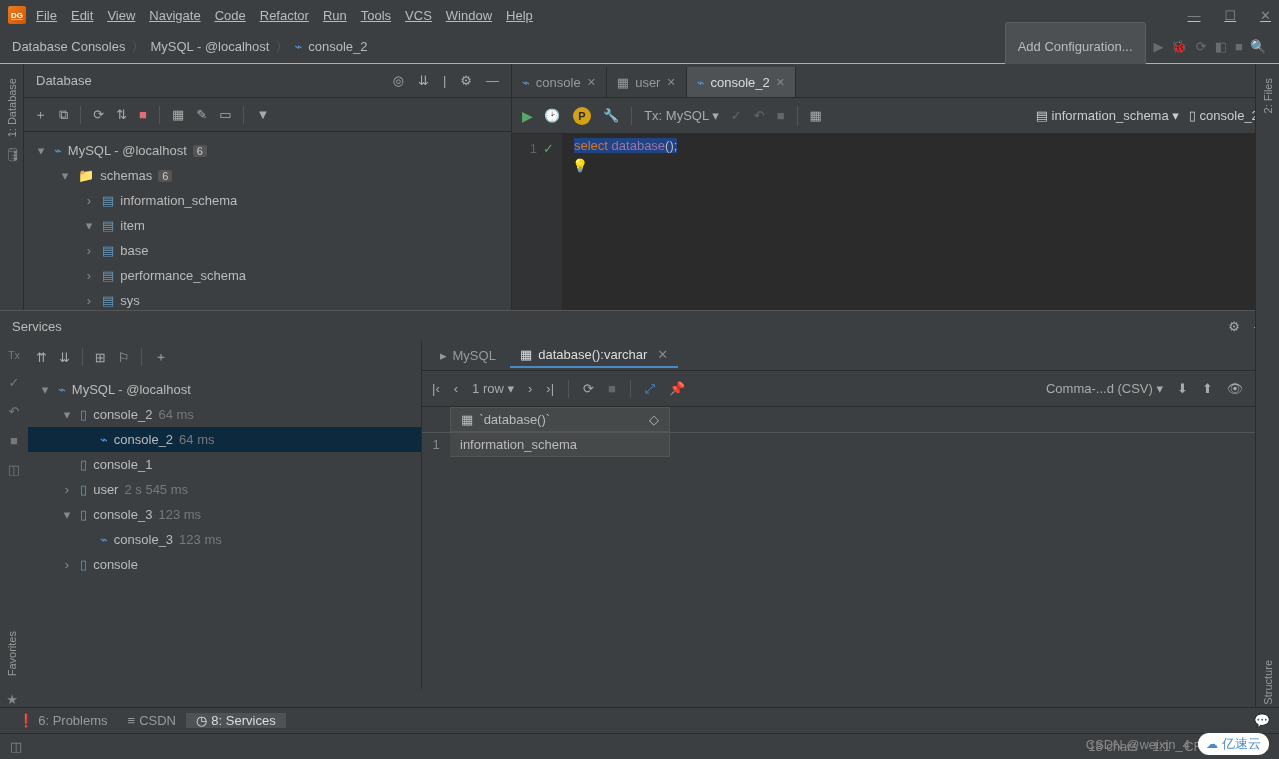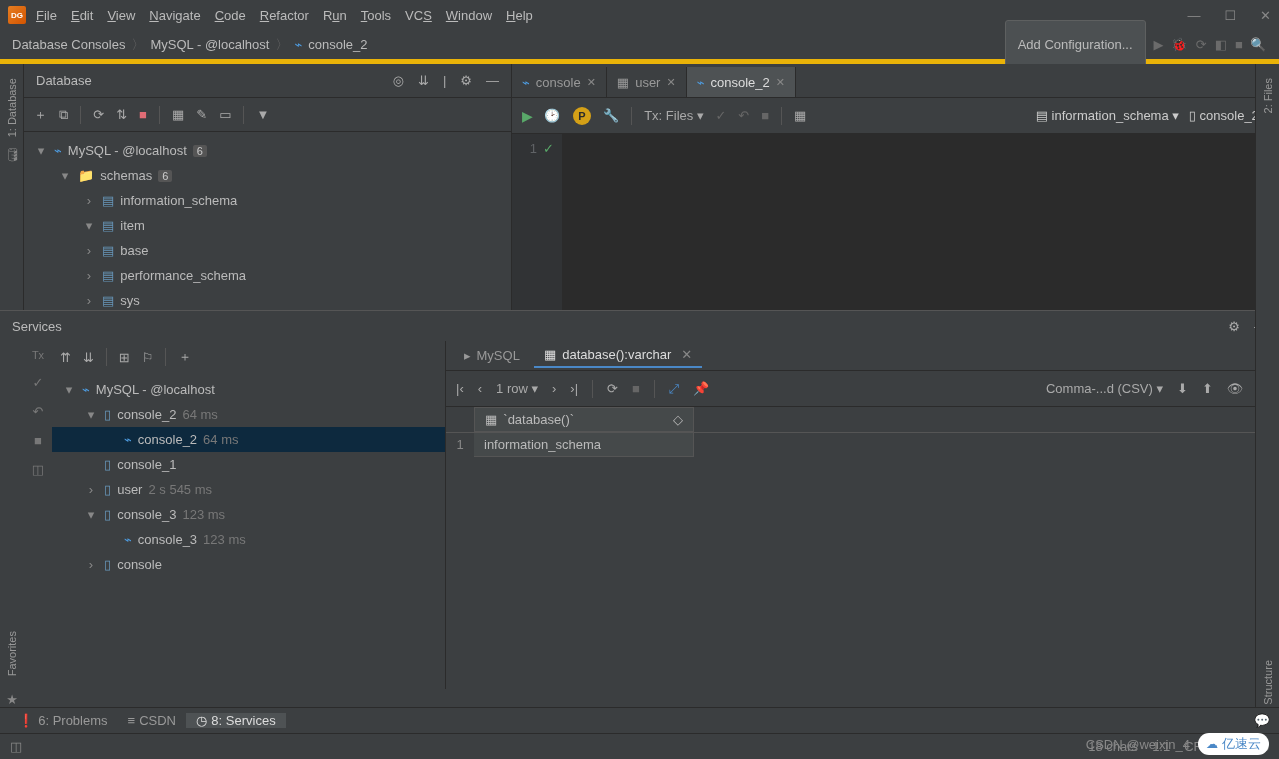--- a/index.html
+++ b/index.html
@@ -1,25 +1,25 @@
 <!DOCTYPE html>
 <html><head>
 <meta charset="utf-8">
 <style>
 * { margin:0; padding:0; box-sizing:border-box; font-family:"Segoe UI",Arial,sans-serif; font-size:13px; }
 body { background:#3c3f41; color:#bbbbbb; width:1279px; height:759px; overflow:hidden; position:relative; }
-.titlebar { height:30px; display:flex; align-items:center; padding:0 8px; background:#3c3f41; }
+.titlebar { height:30px; display:flex; align-items:center; padding:0 8px; background:#3c3f41;text-decoration:underline; }
 .logo { width:18px; height:18px; background:linear-gradient(135deg,#e67e22,#d35400); border-radius:2px; margin-right:10px; display:flex; align-items:center; justify-content:center; font-size:8px; color:#fff; font-weight:bold; }
 .menu { display:flex; gap:14px; }
 .menu span { cursor:pointer; }
 .menu span u { text-decoration:underline; }
 .title-text { margin-left:auto; margin-right:auto; color:#888; position:absolute; left:50%; transform:translateX(-50%); }
 .winctrl { margin-left:auto; display:flex; gap:24px; color:#888; }
 .winctrl span { cursor:pointer; }
-.navbar { height:34px; display:flex; align-items:center; padding:0 12px; border-bottom:5px solid #eab308; }
+.navbar { height:34px; display:flex; align-items:center; padding:0 12px; border-bottom:1px solid #eab308; }
 .breadcrumb { display:flex; align-items:center; gap:6px; }
 .breadcrumb .sep { color:#666; }
 .db-icon { color:#4e9ce0; }
 .navbar-right { margin-left:auto; display:flex; align-items:center; gap:8px; }
 .add-config { background:#4c5052; border:1px solid #5e6060; padding:16px 12px; border-radius:3px; cursor:pointer; }
 .navbar-right .icon { color:#6b6b6b; cursor:pointer; }
 .main-area { display:flex; height:246px; }
 .left-rail { width:24px; background:#3c3f41; border-right:1px solid #2b2b2b; display:flex; flex-direction:column; align-items:center; padding-top:8px; }
 .rail-text { writing-mode:vertical-rl; transform:rotate(180deg); font-size:11px; color:#999; cursor:pointer; padding:6px 0; }
 .db-cyl { width:14px; height:14px; color:#888; margin-top:4px; }
@@ -60,21 +60,21 @@
 .kw-sel { color:#cc7832; }
 .kw-fn { color:#9876aa; }
 .hl { background:#214283; }
 .bulb { position:absolute; top:24px; left:10px; }
 .code-check { position:absolute; right:6px; top:6px; color:#59a869; }
 .scrollbar-v { position:absolute; right:0; top:0; bottom:0; width:12px; background:#3c3f41; }
 .services-panel { border-top:1px solid #555; }
 .svc-header { height:30px; display:flex; align-items:center; padding:0 12px; background:#3c3f41; }
 .svc-header .title { font-weight:400; }
 .svc-header .actions { margin-left:auto; display:flex; gap:14px; color:#aaa; }
-.svc-body { display:flex; height:348px;padding-left:24px; }
+.svc-body { display:flex; height:348px; }
 .svc-left-rail { width:28px; display:flex; flex-direction:column; align-items:center; padding:8px 0; gap:14px; background:#3c3f41; }
 .svc-left-rail span { color:#787878; cursor:pointer; }
 .svc-toolbar { height:32px; display:flex; align-items:center; padding:0 8px; gap:12px; background:#3c3f41; }
 .svc-toolbar span { color:#aaa; cursor:pointer; }
 .svc-tree-wrap { width:394px; background:#3c3f41; border-right:1px solid #2b2b2b; }
 .svc-tree { padding:4px 0; }
 .svc-row { display:flex; align-items:center; height:25px; padding-left:8px; gap:6px; cursor:pointer; }
 .svc-row.selected { background:#0d293e; }
 .svc-row .time { color:#787878; }
 .cons-icon { color:#6897bb; }
@@ -235,37 +235,41 @@
           <span>console_2</span>
           <span class="close">✕</span>
         </div>
     </div>
     <div class="editor-toolbar">
       <span class="run">▶</span>
       <span class="icon">🕑</span>
       <span class="p-badge">P</span>
       <span class="icon">🔧</span>
       <span class="sep" style="width:1px;height:18px;background:#555"></span>
-      <span class="tx"><span>Tx: Files</span> ▾</span>
+      <span class="tx"><span>Tx: MySQL</span> ▾</span>
       <span class="icon" style="color:#666">✓</span>
       <span class="icon" style="color:#666">↶</span>
       <span class="icon" style="color:#666">■</span>
       <span class="sep" style="width:1px;height:18px;background:#555"></span>
       <span class="icon">▦</span>
       <div class="right">
         <span class="schema-sel">▤ <span>information_schema</span> ▾</span>
         <span class="schema-sel">▯ <span>console_2</span> ▾</span>
       </div>
     </div>
     <div class="code-area">
       <div class="gutter">
         <div class="gutter-row">
             <span>1</span>
             <span class="check">✓</span>
           </div>
+      </div>
+      <div class="code">
+        <div class="code-line"><span class="hl"><span class="kw-sel">select</span> <span class="kw-fn">database</span><span>();</span></span></div>
+        <div class="bulb">💡</div>
       </div>
       <span class="code-check">✓</span>
       <div class="scrollbar-v"></div>
     </div>
   </div>
 </div>
 
 <div class="services-panel">
   <div class="svc-header">
     <span class="title">Services</span>

